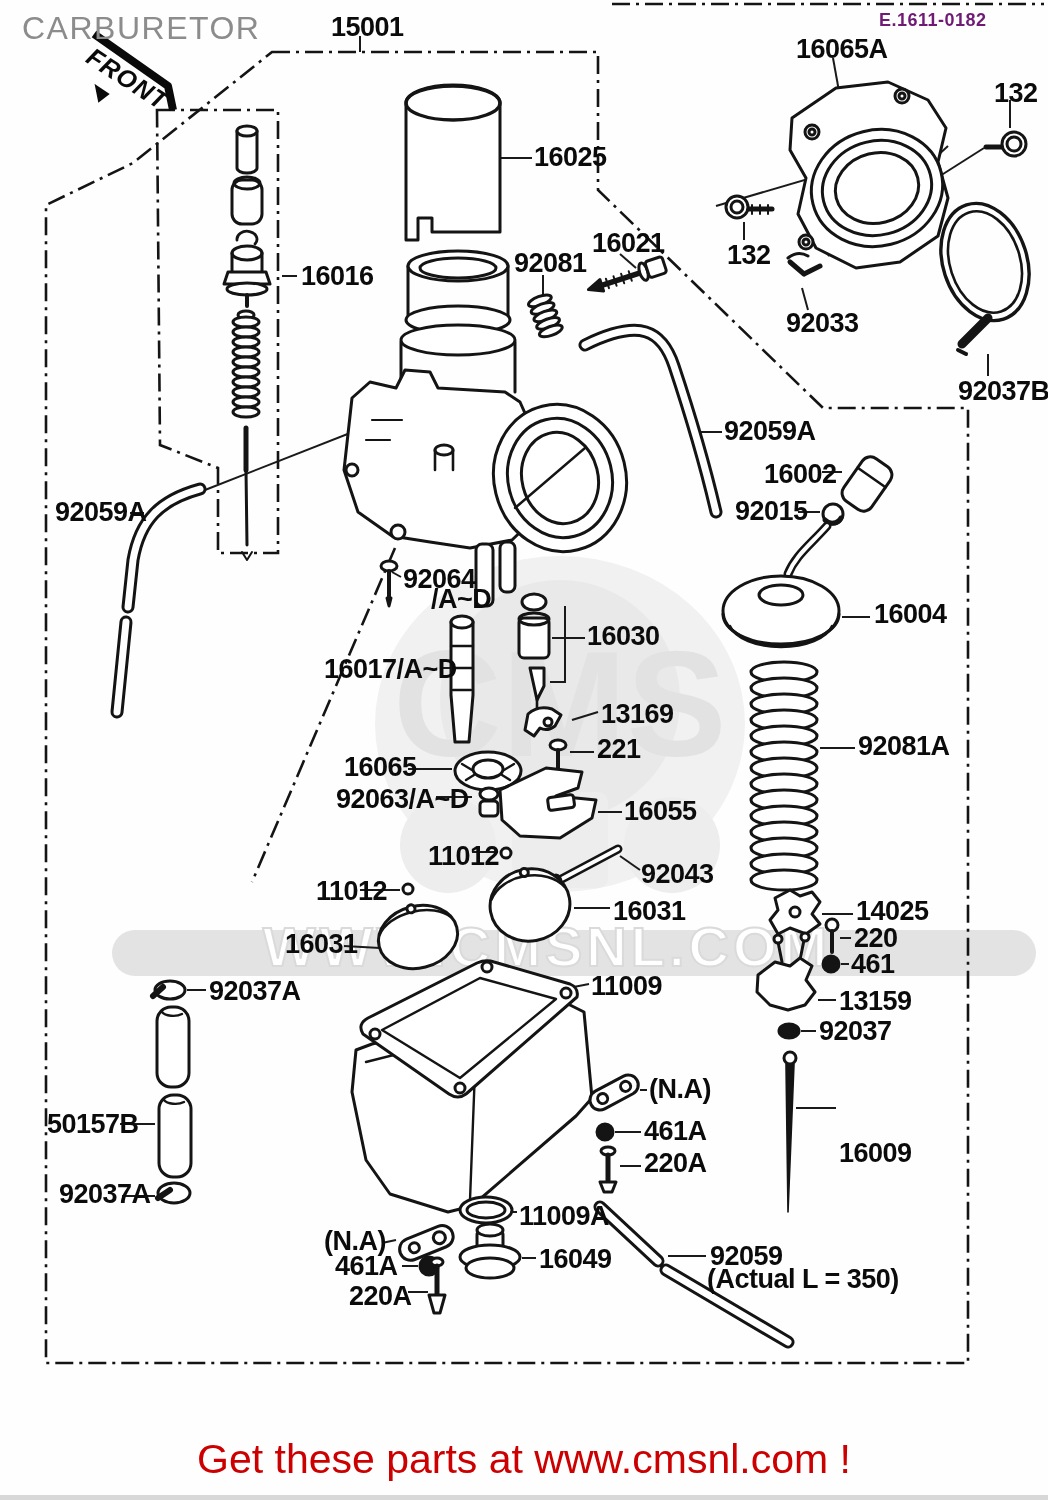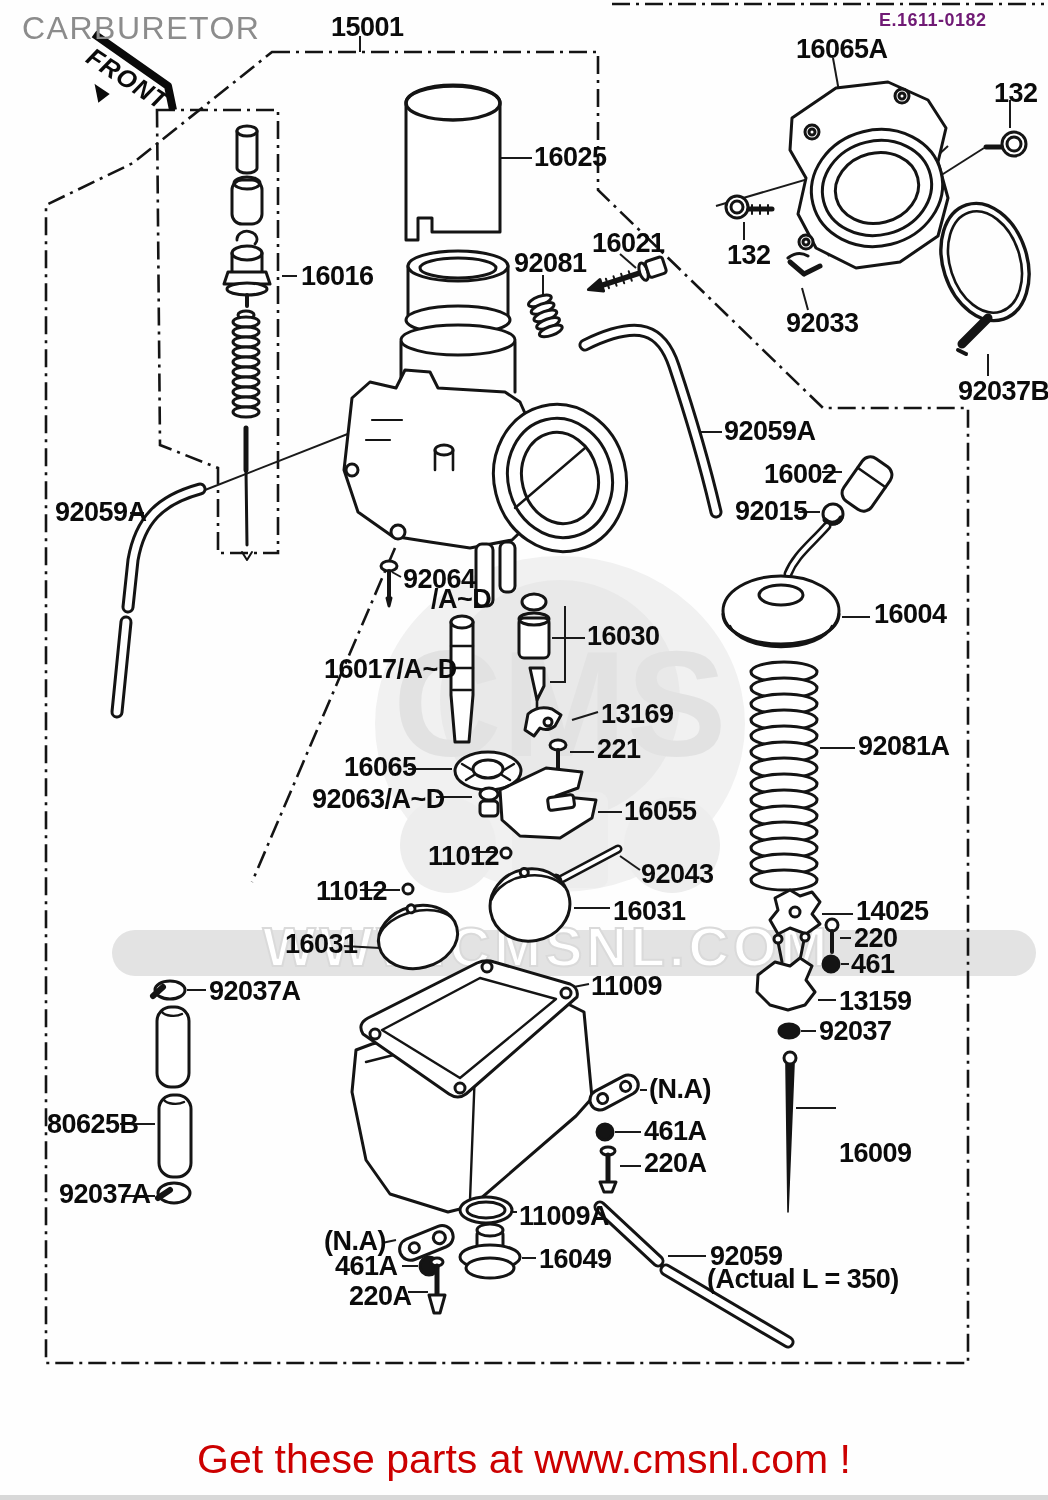--- a/index.html
+++ b/index.html
@@ -437,37 +437,37 @@
       <span class="part-label" style="left: 55px; top: 499px;">92059A</span>
       <span class="part-label" style="left: 403px; top: 566px;">92064</span>
       <span class="part-label" style="left: 431px; top: 586px;">/A~D</span>
       <span class="part-label" style="left: 874px; top: 601px;">16004</span>
       <span class="part-label" style="left: 587px; top: 623px;">16030</span>
       <span class="part-label" style="left: 324px; top: 656px;">16017/A~D</span>
       <span class="part-label" style="left: 601px; top: 701px;">13169</span>
       <span class="part-label" style="left: 858px; top: 733px;">92081A</span>
       <span class="part-label" style="left: 597px; top: 736px;">221</span>
       <span class="part-label" style="left: 344px; top: 754px;">16065</span>
-      <span class="part-label" style="left: 312px; top: 786px; text-align: right;">92063/A~D</span>
+      <span class="part-label" style="left: 336px; top: 786px; text-align: right;">92063/A~D</span>
       <span class="part-label" style="left: 624px; top: 798px;">16055</span>
       <span class="part-label" style="left: 428px; top: 843px;">11012</span>
       <span class="part-label" style="left: 641px; top: 861px;">92043</span>
       <span class="part-label" style="left: 316px; top: 878px;">11012</span>
       <span class="part-label" style="left: 613px; top: 898px;">16031</span>
       <span class="part-label" style="left: 856px; top: 898px;">14025</span>
       <span class="part-label" style="left: 854px; top: 925px;">220</span>
       <span class="part-label" style="left: 285px; top: 931px;">16031</span>
       <span class="part-label" style="left: 851px; top: 951px;">461</span>
       <span class="part-label" style="left: 591px; top: 973px;">11009</span>
       <span class="part-label" style="left: 209px; top: 978px;">92037A</span>
       <span class="part-label" style="left: 839px; top: 988px;">13159</span>
       <span class="part-label" style="left: 819px; top: 1018px;">92037</span>
       <span class="part-label" style="left: 649px; top: 1076px;">(N.A)</span>
       <span class="part-label" style="left: 839px; top: 1140px;">16009</span>
-      <span class="part-label" style="left: 47px; top: 1111px;">80625B</span>
+      <span class="part-label" style="left: 47px; top: 1111px;">50157B</span>
       <span class="part-label" style="left: 644px; top: 1118px;">461A</span>
       <span class="part-label" style="left: 644px; top: 1150px;">220A</span>
       <span class="part-label" style="left: 59px; top: 1181px;">92037A</span>
       <span class="part-label" style="left: 519px; top: 1203px;">11009A</span>
       <span class="part-label" style="left: 324px; top: 1228px;">(N.A)</span>
       <span class="part-label" style="left: 710px; top: 1243px;">92059</span>
       <span class="part-label" style="left: 539px; top: 1246px;">16049</span>
       <span class="part-label" style="left: 335px; top: 1253px;">461A</span>
       <span class="part-label" style="left: 707px; top: 1266px;">(Actual L = 350)</span>
       <span class="part-label" style="left: 349px; top: 1283px;">220A</span>

